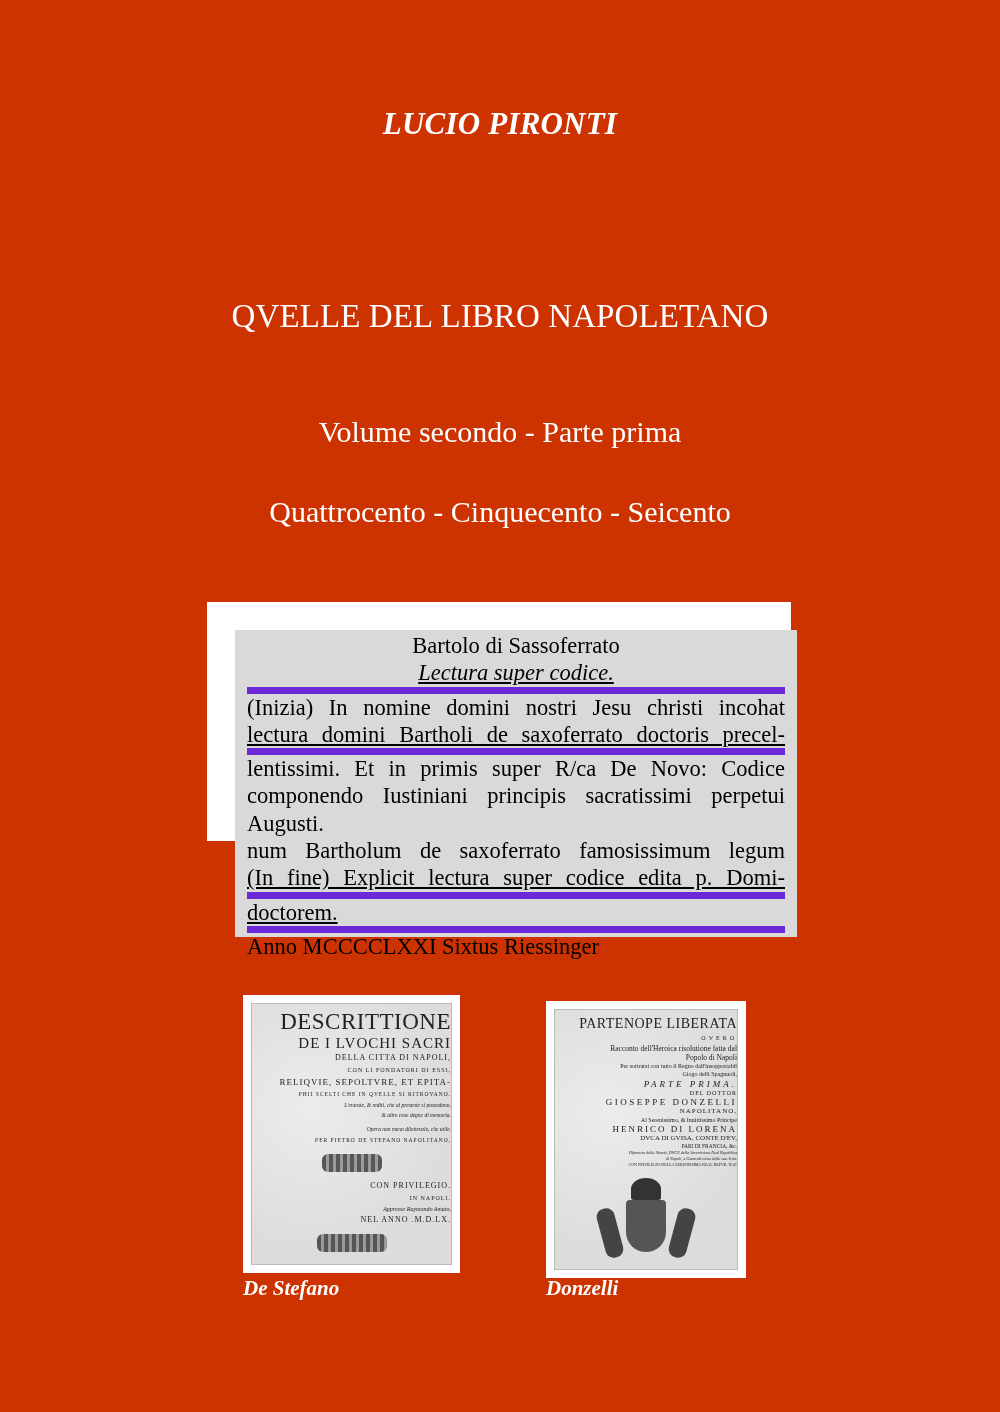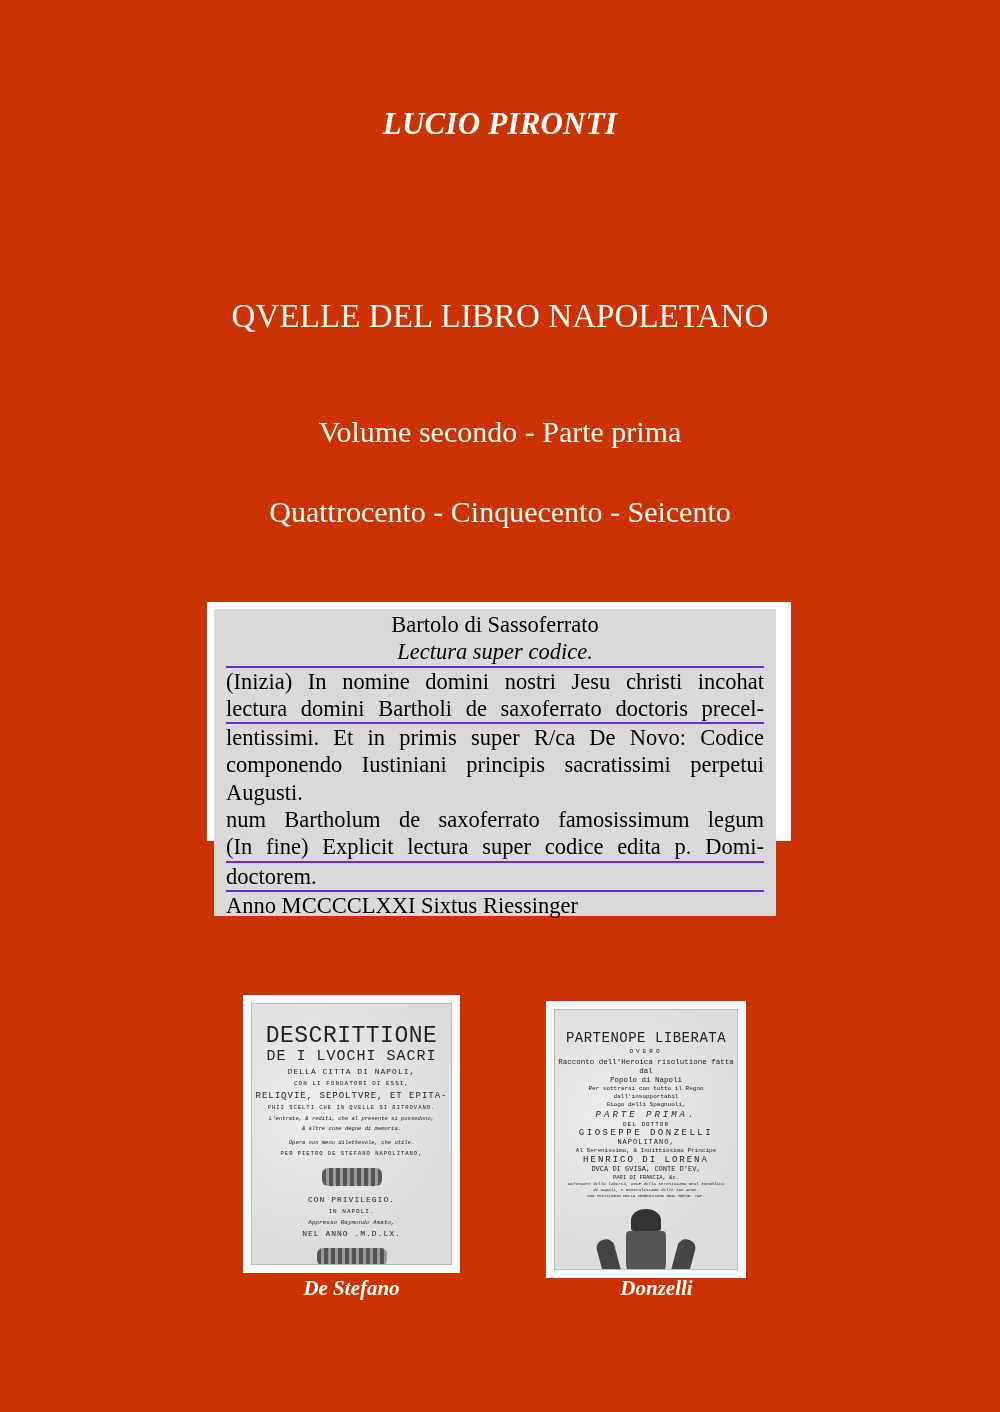--- a/index.html
+++ b/index.html
@@ -10,40 +10,40 @@
     color: #ffffff;
   }
   .abs { position: absolute; }
   .center { left: 0; width: 1000px; text-align: center; }
   .author { top: 106px; font-size: 31px; font-weight: bold; letter-spacing: 0.2px; font-style: italic; }
   .title { top: 298px; font-size: 33px; letter-spacing: 0.1px; }
   .volume { top: 415px; font-size: 30px; }
   .subjects { top: 493px; font-size: 30px; line-height: 38px; }
   .quote-box {
     left: 207px; top: 602px; width: 584px; height: 239px;
-    background: #ffffff; box-sizing: border-box; padding: 7px;
+    background: #ffffff; box-sizing: border-box; padding: 28px;
   }
   .quote-inner {
     background: #d9d9d9; width: 562px; height: 307px; color: #000;
     font-size: 22.5px; line-height: 27.3px; box-sizing: border-box;
     padding: 2px 12px 0 12px;
   }
   .quote-inner .c { text-align: center; }
   .quote-inner .i { font-style: italic; }
   .quote-inner .j { text-align: justify; text-align-last: justify; }
   .quote-inner .l { text-align: left; }
-  .quote-inner .row { border-bottom: 2px solid #6d28d9; }
+  .quote-inner .row { border-bottom: 7px solid #6d28d9; text-decoration: underline; }
   .plate {
     background: #ffffff; box-sizing: border-box; padding: 8px;
   }
   .plate-img {
     width: 100%; height: 100%; background: #e4e4e2;
     background-image: radial-gradient(circle at 30% 40%, #ececea 0, #dcdcda 70%);
-    color: #222; text-align: center; font-family: Liberation Mono, monospace;
-    box-sizing: border-box; padding-top: 20px; overflow: hidden;
+    color: #222; text-align: right; font-family: Liberation Serif, serif;
+    box-sizing: border-box; padding-top: 6px; overflow: hidden;
     border: 1px solid #bbb;
   }
   .plate-img .big { font-size: 23px; letter-spacing: 0.5px; line-height: 24px; }
   .plate-img .med { font-size: 15px; letter-spacing: 1px; line-height: 18px; }
   .plate-img .sm { font-size: 8px; letter-spacing: 1px; line-height: 12px; }
   .plate-img .xs { font-size: 7px; font-style: italic; line-height: 10px; }
   .orn {
     margin: 8px auto; width: 60px; height: 18px;
     background: repeating-linear-gradient(90deg, #333 0 4px, #888 4px 7px);
     border-radius: 6px; opacity: 0.8;
@@ -58,21 +58,21 @@
   .crest .eagle {
     position: absolute; left: 40px; top: 0; width: 30px; height: 22px;
     background: #333; border-radius: 50% 50% 10% 10%;
   }
   .crest .sup-l, .crest .sup-r {
     position: absolute; top: 30px; width: 18px; height: 50px; background: #444; border-radius: 8px;
   }
   .crest .sup-l { left: 10px; transform: rotate(-15deg); }
   .crest .sup-r { right: 10px; transform: rotate(15deg); }
   .caption {
-    font-size: 21px; font-weight: bold; font-style: italic; text-align: center;
+    font-size: 21px; font-weight: bold; font-style: italic; 
   }
 </style>
 </head>
 <body>
 
 <div class="abs center author">LUCIO PIRONTI</div>
 <div class="abs center title">QVELLE DEL LIBRO NAPOLETANO</div>
 <div class="abs center volume">Volume secondo - Parte prima</div>
 <div class="abs center subjects">
   <div>Quattrocento - Cinquecento - Seicento</div>

